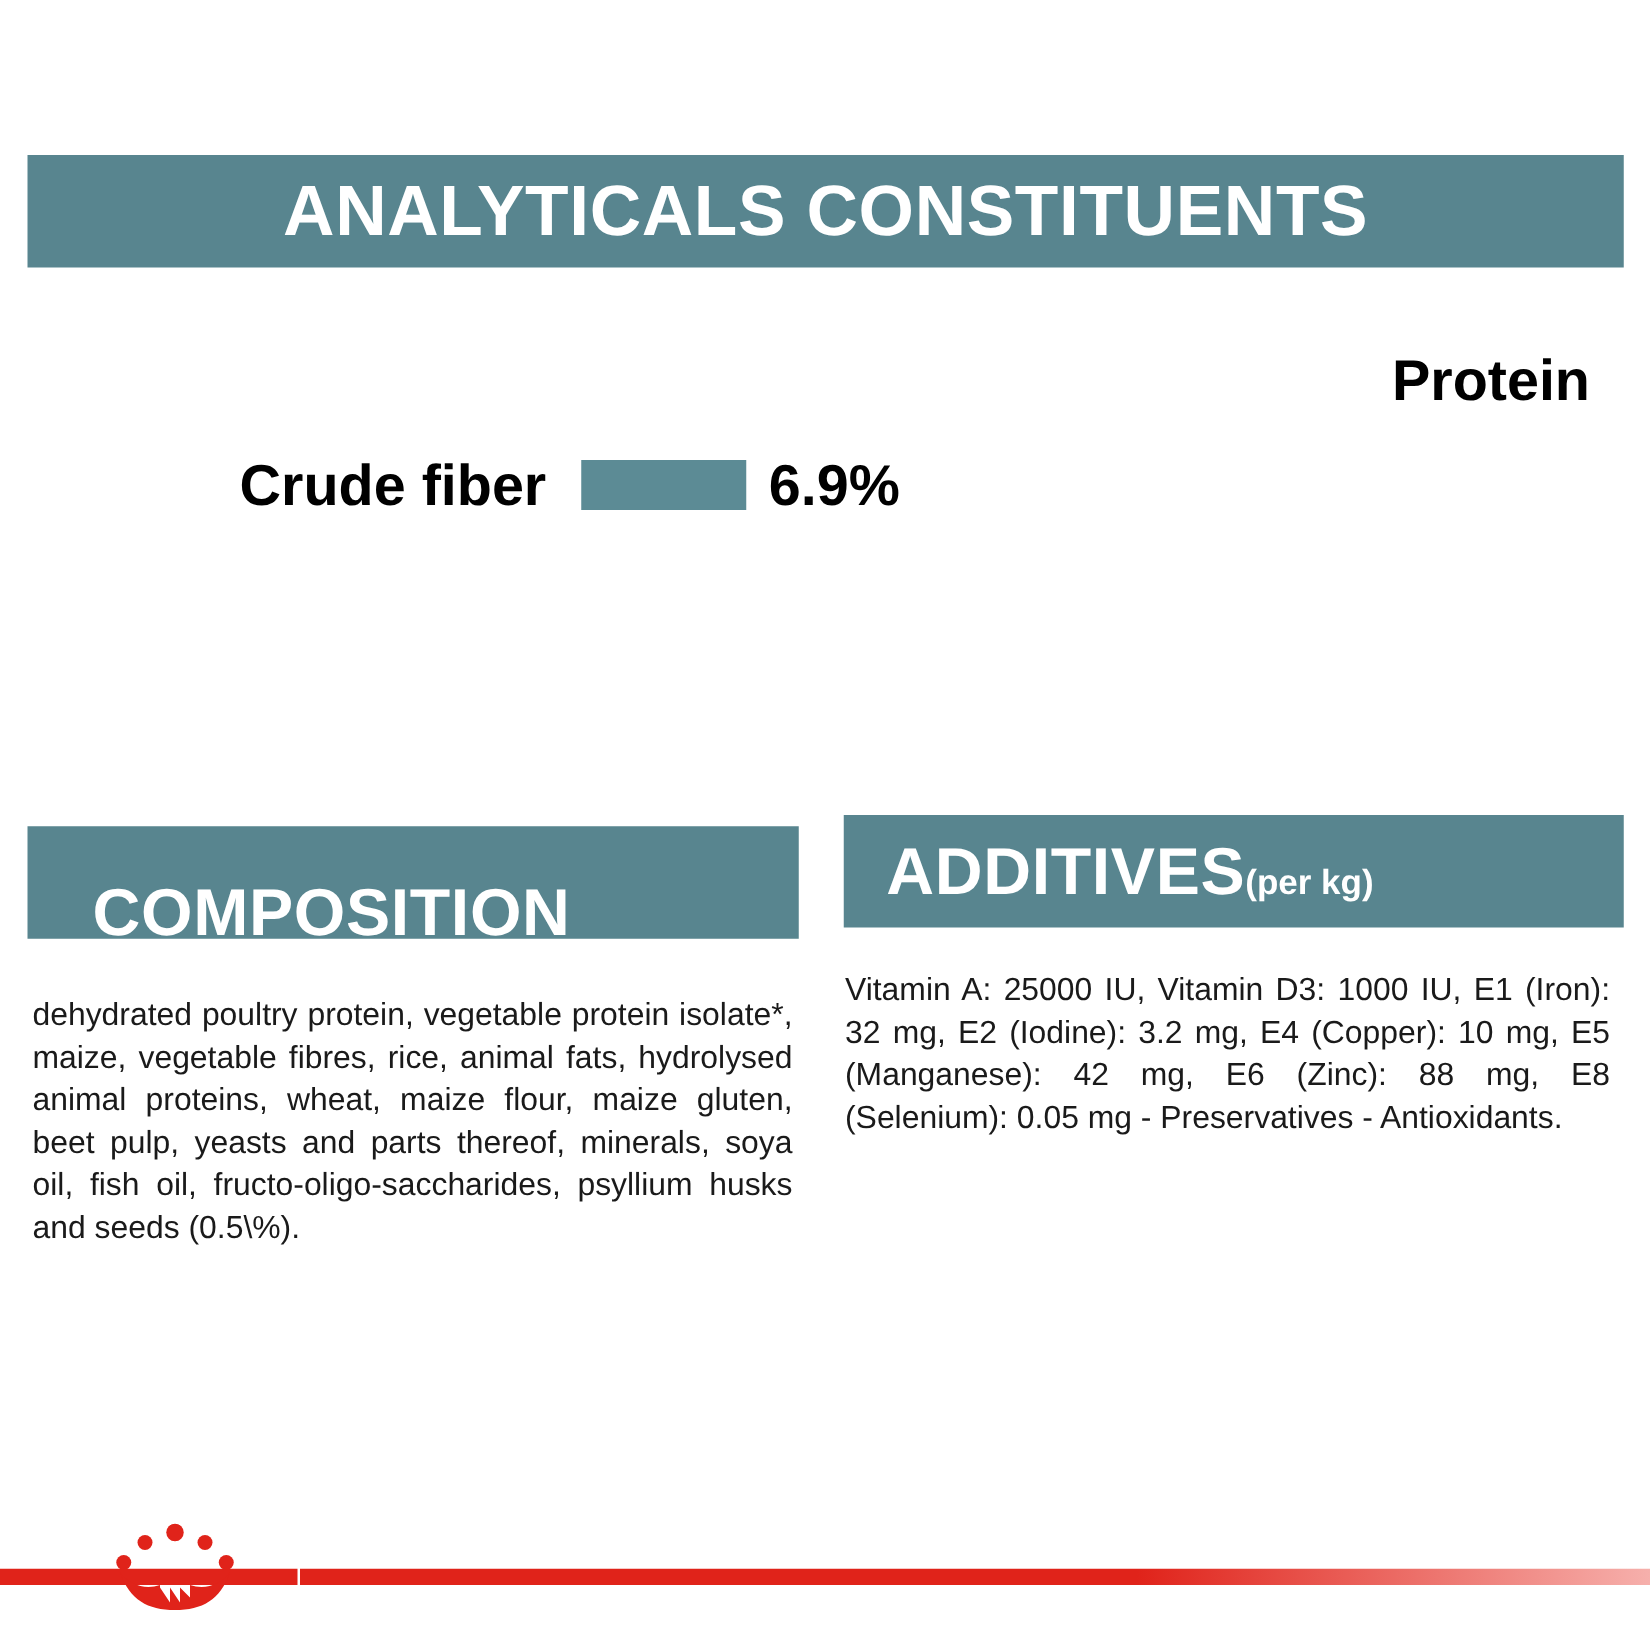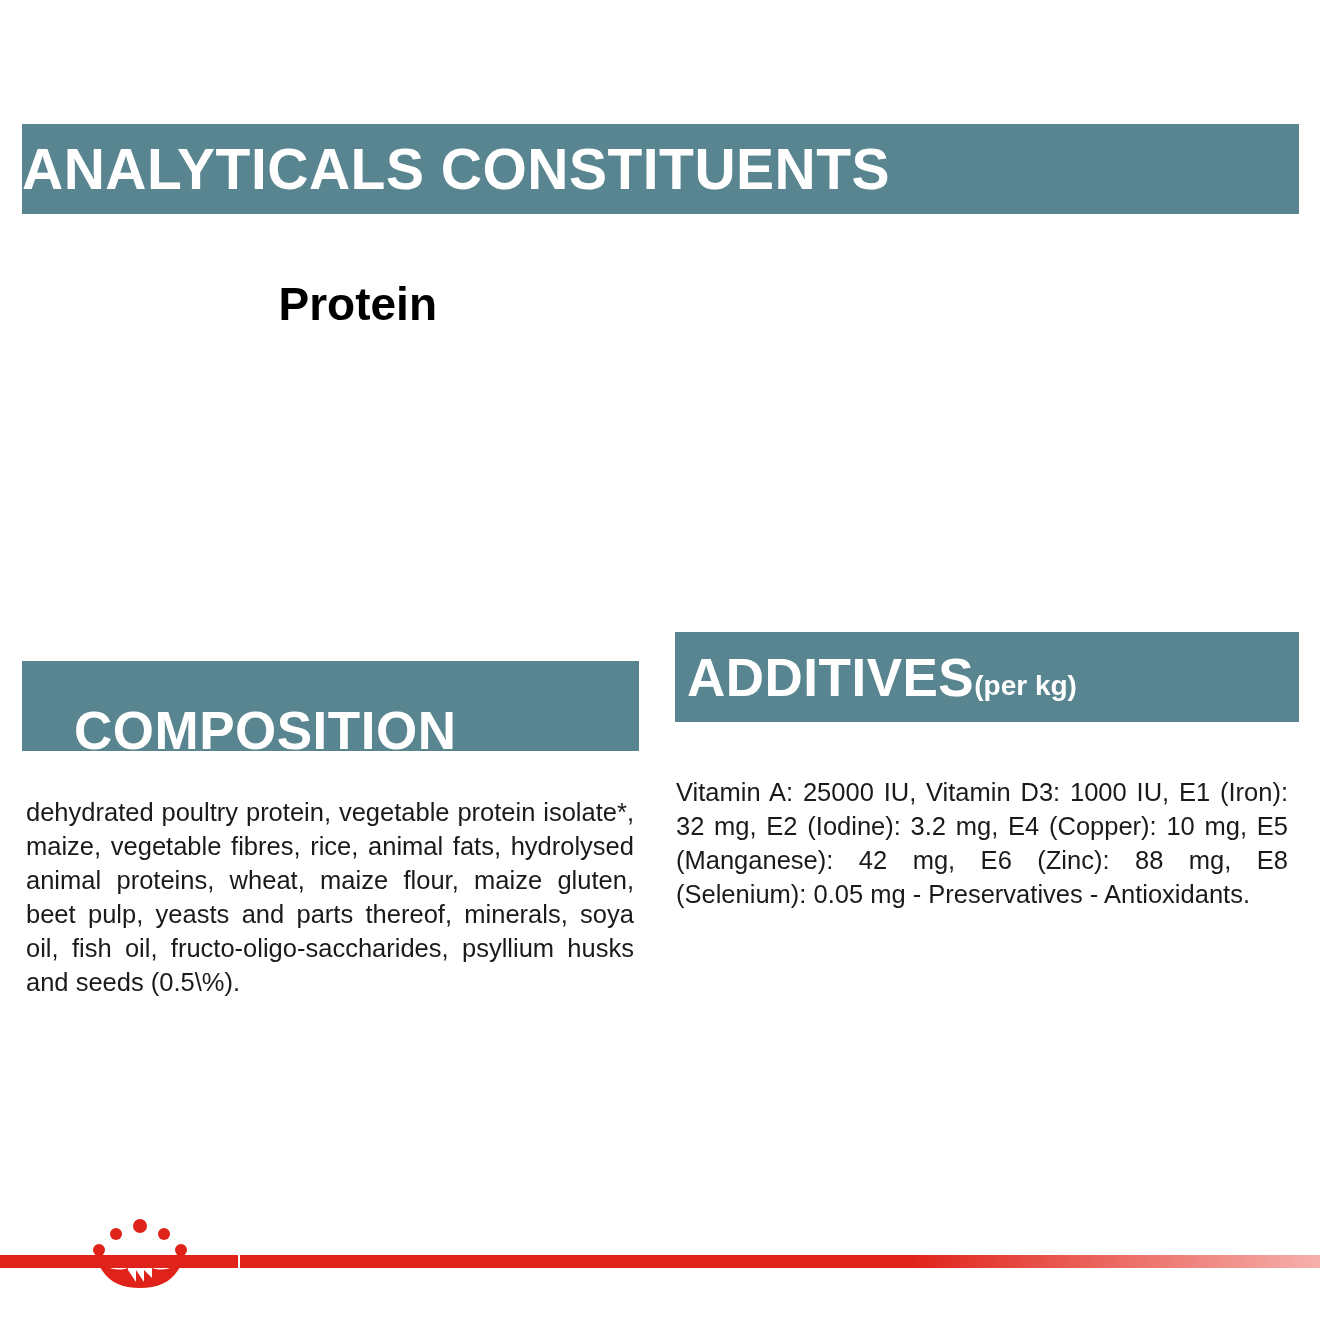--- a/index.html
+++ b/index.html
@@ -30,37 +30,38 @@
     white-space: nowrap;
   }
 
   
   #analyticals-header {
     position: absolute;
     left: 22px;
     top: 124px;
     width: 1277px;
     height: 90px;
-    justify-content: flex-start;
+    justify-content: center;
   }
   #analyticals-header .title {
     font-size: 57px;
   }
 
   
   #nutrient-chart {
     position: absolute;
     left: 60px;
     top: 262px;
     width: 1240px;
   }
   .nutrient-row {
     display: flex;
     align-items: center;
     height: 84px;
+    justify-content: flex-end;
   }
   .nutrient-label {
     width: 405px;
     text-align: right;
     font-size: 46px;
     font-weight: bold;
     color: #000000;
     padding-right: 28px;
     box-sizing: border-box;
     line-height: 1;
@@ -93,24 +94,24 @@
     padding-left: 52px;
   }
   #composition-header .title {
     font-size: 53px;
     margin-top: 48px;
   }
 
   #additives-header {
     position: absolute;
     left: 675px;
-    top: 632px;
+    top: 652px;
     width: 624px;
     height: 90px;
-    padding-left: 12px;
+    padding-left: 34px;
   }
   #additives-header .title {
     font-size: 53px;
   }
   #additives-header .subtitle {
     font-size: 28px;
     font-weight: bold;
     margin-left: 0;
     margin-top: 18px;
     white-space: nowrap;
@@ -173,20 +174,27 @@
   <span class="title">ANALYTICALS CONSTITUENTS</span>
 </div>
 
 <div id="nutrient-chart">
 
   <div class="nutrient-row">
     <div class="nutrient-label">Protein</div>
   </div>
 
 
+  <div class="nutrient-row">
+    <div class="nutrient-label">Crude fiber</div>
+    <div class="nutrient-track">
+      <div class="nutrient-bar" style="width: 132px;"></div>
+      <div class="nutrient-value">6.9%</div>
+    </div>
+  </div>
 
 </div>
 
 <div id="composition-header" class="bar-header">
   <span class="title">COMPOSITION</span>
 </div>
 <div id="composition-text" class="body-text">dehydrated poultry protein, vegetable protein isolate*, maize, vegetable fibres, rice, animal fats, hydrolysed animal proteins, wheat, maize flour, maize gluten, beet pulp, yeasts and parts thereof, minerals, soya oil, fish oil, fructo-oligo-saccharides, psyllium husks and seeds (0.5\%).</div>
 
 <div id="additives-header" class="bar-header">
   <span class="title">ADDITIVES</span>

